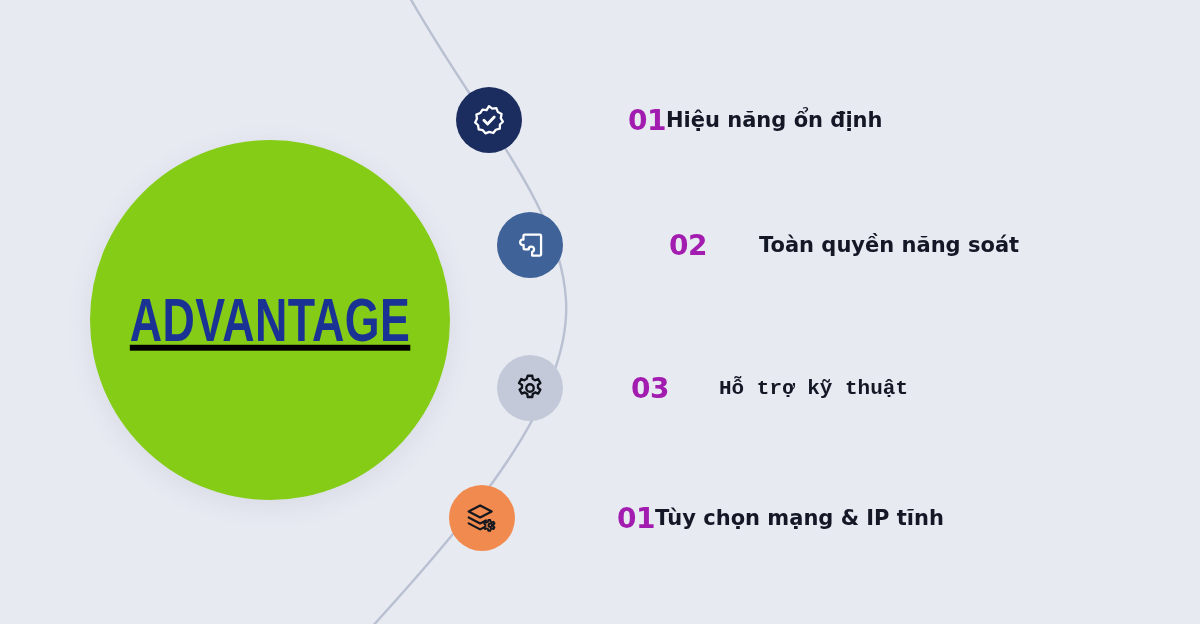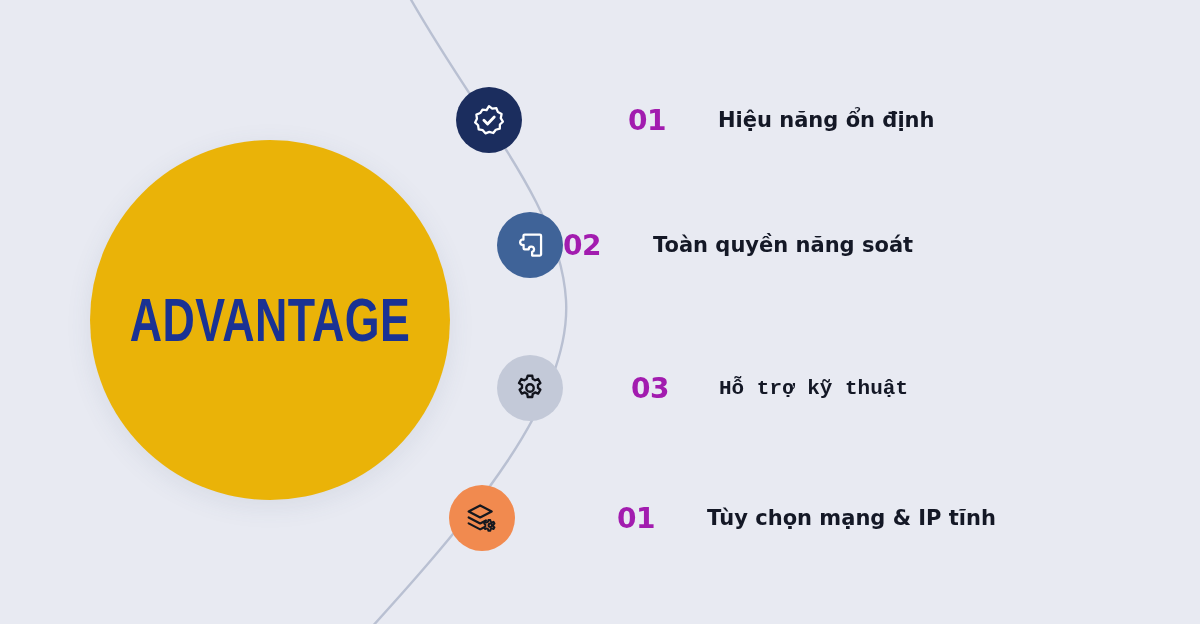--- a/index.html
+++ b/index.html
@@ -22,23 +22,23 @@
     width:1200px; height:624px;
     pointer-events:none;
   }
 
   
   #title-circle {
     position:absolute;
     left:90px; top:140px;
     width:360px; height:360px;
     border-radius:50%;
-    background:#eab308;
+    background:#84cc16;
     box-shadow:0 6px 26px rgba(70,84,120,0.10);
-    display:flex; align-items:center; justify-content:center;
+    display:flex; align-items:center; justify-content:center;text-decoration:underline;
   }
   #title-text {
     font-family:"Liberation Sans Narrow","Liberation Sans", sans-serif;
     font-weight:bold;
     font-size:52px;
     letter-spacing:0.5px;
     color:#1a3293;
     transform:scaleX(0.86) scaleY(1.18);
     transform-origin:center;
     white-space:nowrap;
@@ -71,33 +71,33 @@
     font-weight:bold;
     font-size:21px;
     color:#141826;
     white-space:nowrap;
     flex:0 0 auto;
   }
 
   
   #row-1 { left:456px; top:87px;  }
   #row-1 .adv-num   { margin-left:106px; }
-  #row-1 .adv-label { margin-left:52px; }
+  #row-1 .adv-label { }
 
   #row-2 { left:497px; top:212px; }
-  #row-2 .adv-num   { }
+  #row-2 .adv-num   { margin-left:106px; }
   #row-2 .adv-label { margin-left:52px;  }
 
   #row-3 { left:497px; top:355px; }
   #row-3 .adv-num   { margin-left:68px; }
   #row-3 .adv-label { margin-left:50px;font-family:Liberation Mono, monospace;  }
 
   #row-4 { left:449px; top:485px; }
   #row-4 .adv-num   { margin-left:102px; }
-  #row-4 .adv-label { margin-left:52px;  }
+  #row-4 .adv-label {  }
 
   
   #logo {
     position:absolute;
     left:985px; top:500px;
     width:190px; height:66px;
     display:flex; align-items:center;
     opacity:0.95;
   }
   #logo-mark { flex:0 0 auto; }

